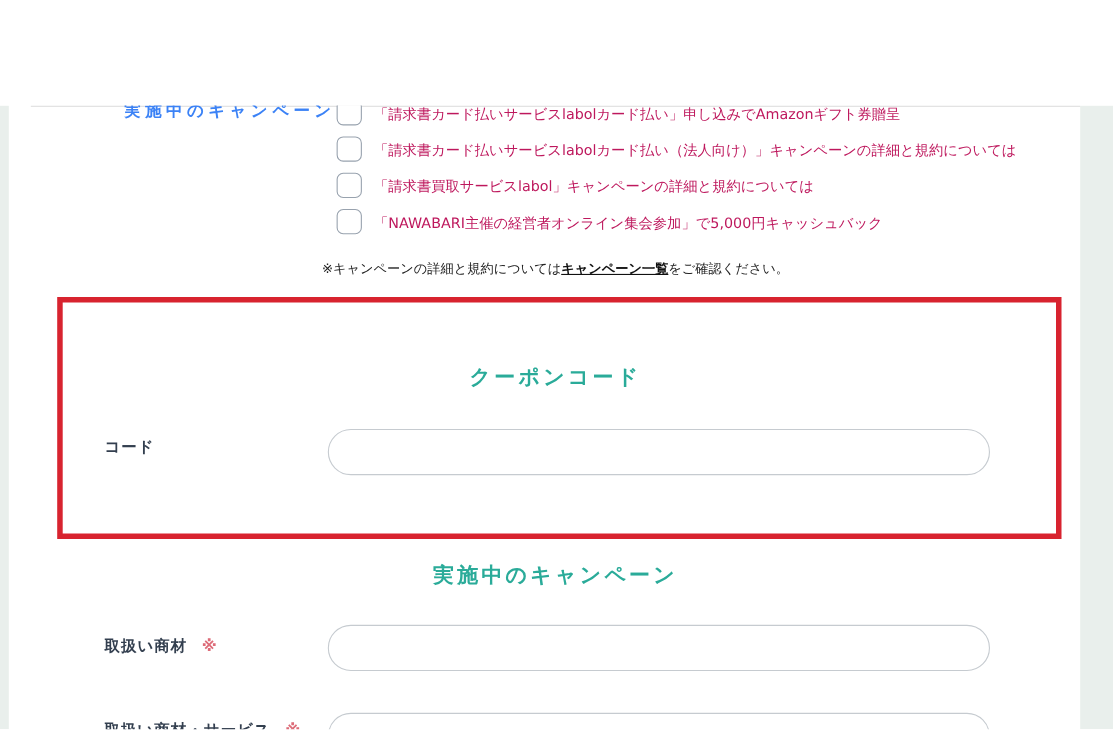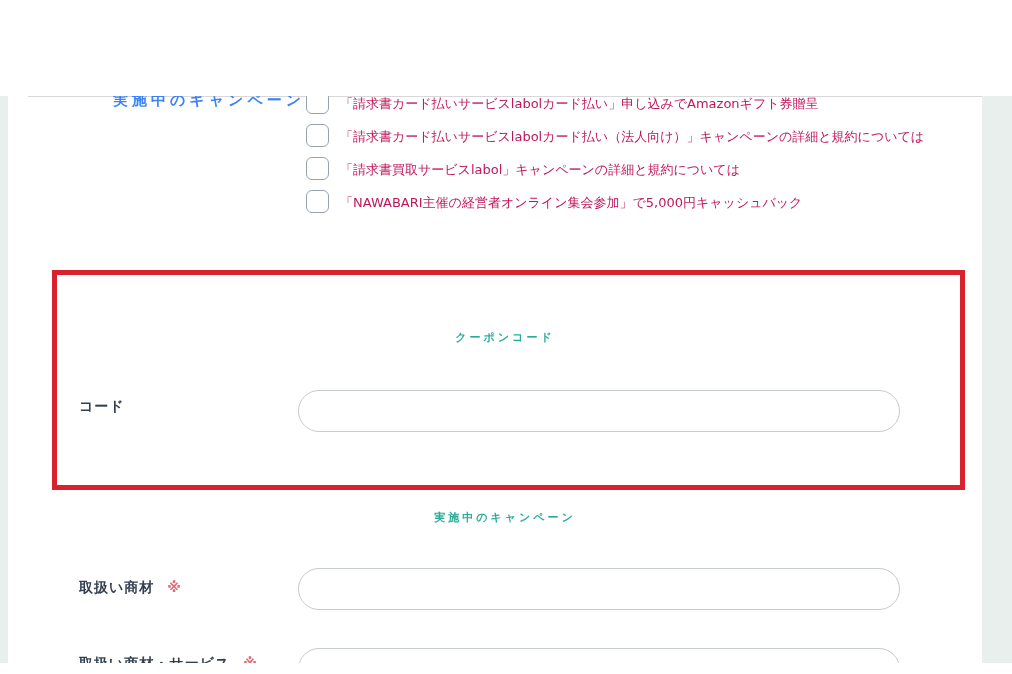--- a/index.html
+++ b/index.html
@@ -55,27 +55,27 @@
   }
   .highlight-box {
     position: absolute; left: 52px; top: 174px;
     width: 913px; height: 220px;
     border: 5px solid #d8232f;
     pointer-events: none;
   }
   .section-heading {
     position: absolute; left: 28px; width: 954px;
     text-align: center;
-    font-size: 11px; font-weight: bold; letter-spacing: 3px;
+    font-size: 19px; font-weight: bold; letter-spacing: 3px;
     color: #2aab99; white-space: nowrap;
   }
   .heading-coupon  { top: 234px; }
   .heading-purpose { top: 414px; }
   .field-label {
-    position: absolute; left: 79px;
+    position: absolute; left: 95px;
     font-size: 14px; font-weight: bold; letter-spacing: 1px;
     color: #333f4f; white-space: nowrap;
   }
   .required-mark {
     color: #dd6b78; font-weight: bold; margin-left: 13px; font-size: 14px;
   }
   .pill-input {
     position: absolute; left: 298px;
     width: 602px; height: 42px;
     border: 1px solid #c6cbd0; border-radius: 21px;
@@ -113,20 +113,21 @@
   </div>
   <div class="cb-row row3">
     <span class="cb-box"></span>
     <span class="cb-label">「請求書買取サービスlabol」キャンペーンの詳細と規約については</span>
   </div>
   <div class="cb-row row4">
     <span class="cb-box"></span>
     <span class="cb-label">「NAWABARI主催の経営者オンライン集会参加」で5,000円キャッシュバック</span>
   </div>
 
+  <div class="campaign-note"><span>※キャンペーンの詳細と規約については</span><a>キャンペーン一覧</a><span>をご確認ください。</span></div>
 
   <div class="highlight-box"></div>
 
   <div class="section-heading heading-coupon">クーポンコード</div>
 
   <div class="field-label label-code">コード</div>
   <input class="pill-input input-code" type="text" value="" style="">
 
   <div class="section-heading heading-purpose">実施中のキャンペーン</div>
 

